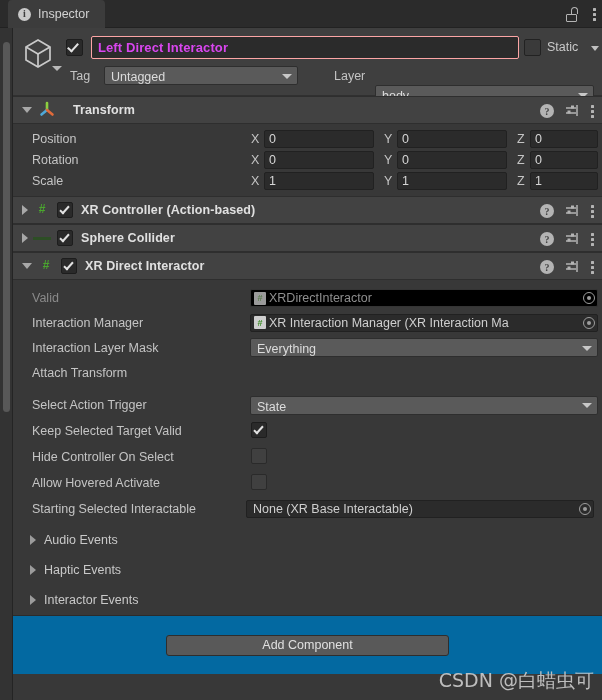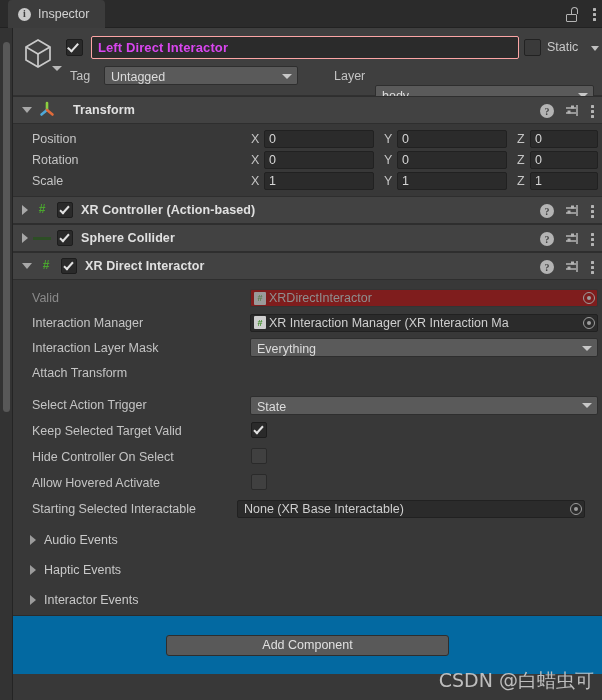--- a/index.html
+++ b/index.html
@@ -179,21 +179,21 @@
     position: absolute; height: 18px; background: #2b2b2b; border: 1px solid #212121;
     border-radius: 2px; color: #d6d6d6; font-size: 12.5px; padding: 0 4px;
     display: flex; align-items: center;
   }
 
   .objfield {
     position: absolute; height: 18px; background: #2b2b2b; border: 1px solid #212121;
     border-radius: 2px; color: #cfcfcf; font-size: 12.5px;
     display: flex; align-items: center; padding: 0 20px 0 3px; overflow: hidden; white-space: nowrap;
   }
-  .objfield.dim { background: #7f1d1d; color: #8f8f8f; border-color: #343434; }
+  .objfield.dim { background: #000000; color: #8f8f8f; border-color: #343434; }
   .obj-ico { width: 12px; height: 13px; margin-right: 3px; flex: 0 0 auto; background: #cfcfcf; border-radius: 1px; position: relative; }
   .obj-ico::after {
     content: "#"; position: absolute; inset: 0; display: flex; align-items: center; justify-content: center;
     font-size: 9px; font-weight: bold; color: #3f8f2a;
   }
   .obj-ico.dimico { background: #9a9a9a; }
   .obj-ico.dimico::after { color: #5b7d4f; }
   .picker {
     position: absolute; right: 2px; top: 50%; margin-top: -6px;
     width: 12px; height: 12px; border-radius: 50%; border: 1.3px solid #9d9d9d;
@@ -493,21 +493,21 @@
         <span class="cbox empty" style="left:238px; top:4px"></span>
       </div>
 
       <div class="prow" style="height:26px">
         <span class="plabel">Allow Hovered Activate</span>
         <span class="cbox empty" style="left:238px; top:4px"></span>
       </div>
 
       <div class="prow" style="height:26px">
         <span class="plabel">Starting Selected Interactable</span>
-        <span class="objfield" style="left:224px; width:348px; padding-left:6px">
+        <span class="objfield" style="left:233px; width:348px; padding-left:6px">
           <span>None (XR Base Interactable)</span>
           <span class="picker">
               <i></i>
             </span>
         </span>
       </div>
 
       <div style="height:3px"></div>
 
       <div class="sub-fold">

